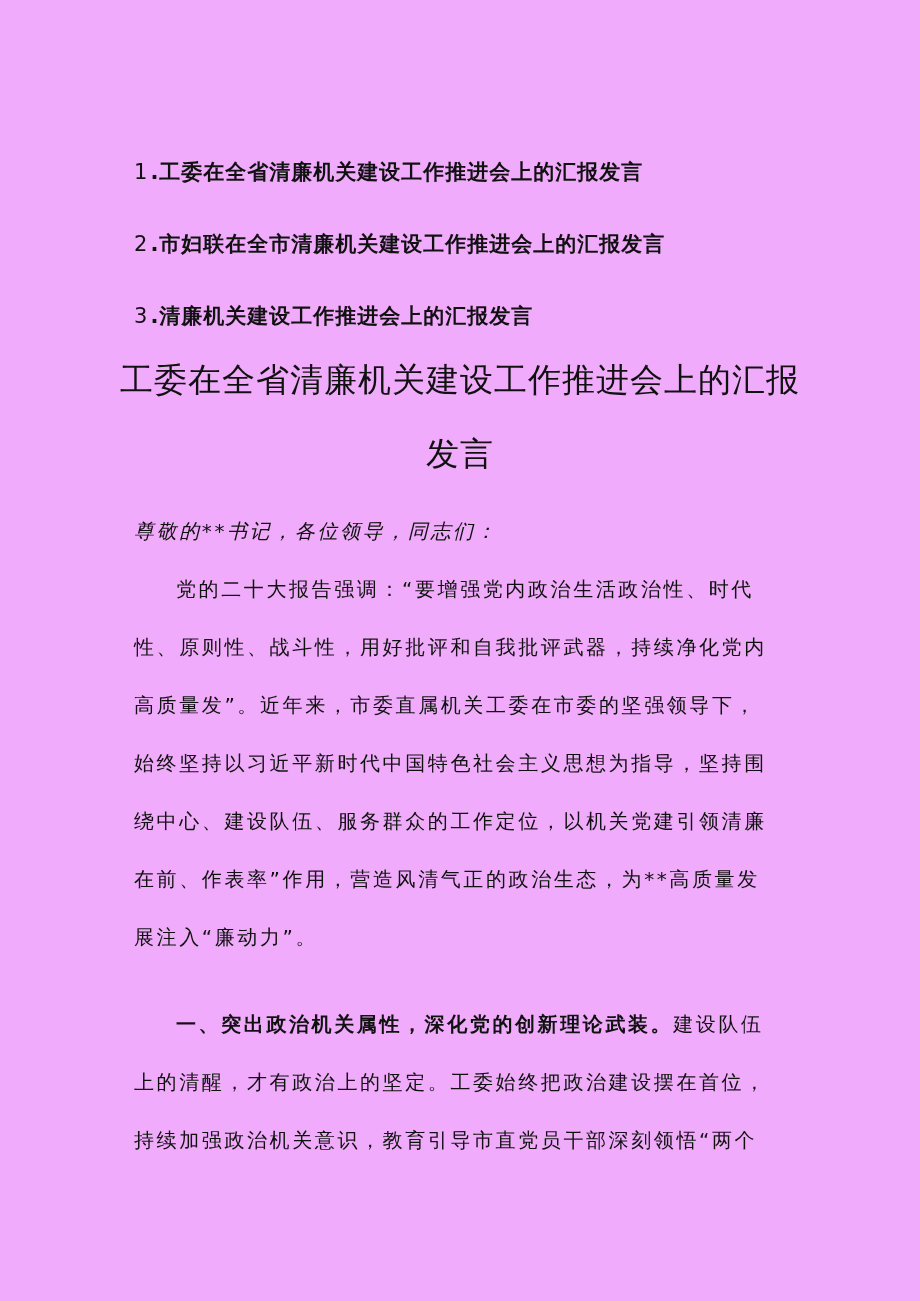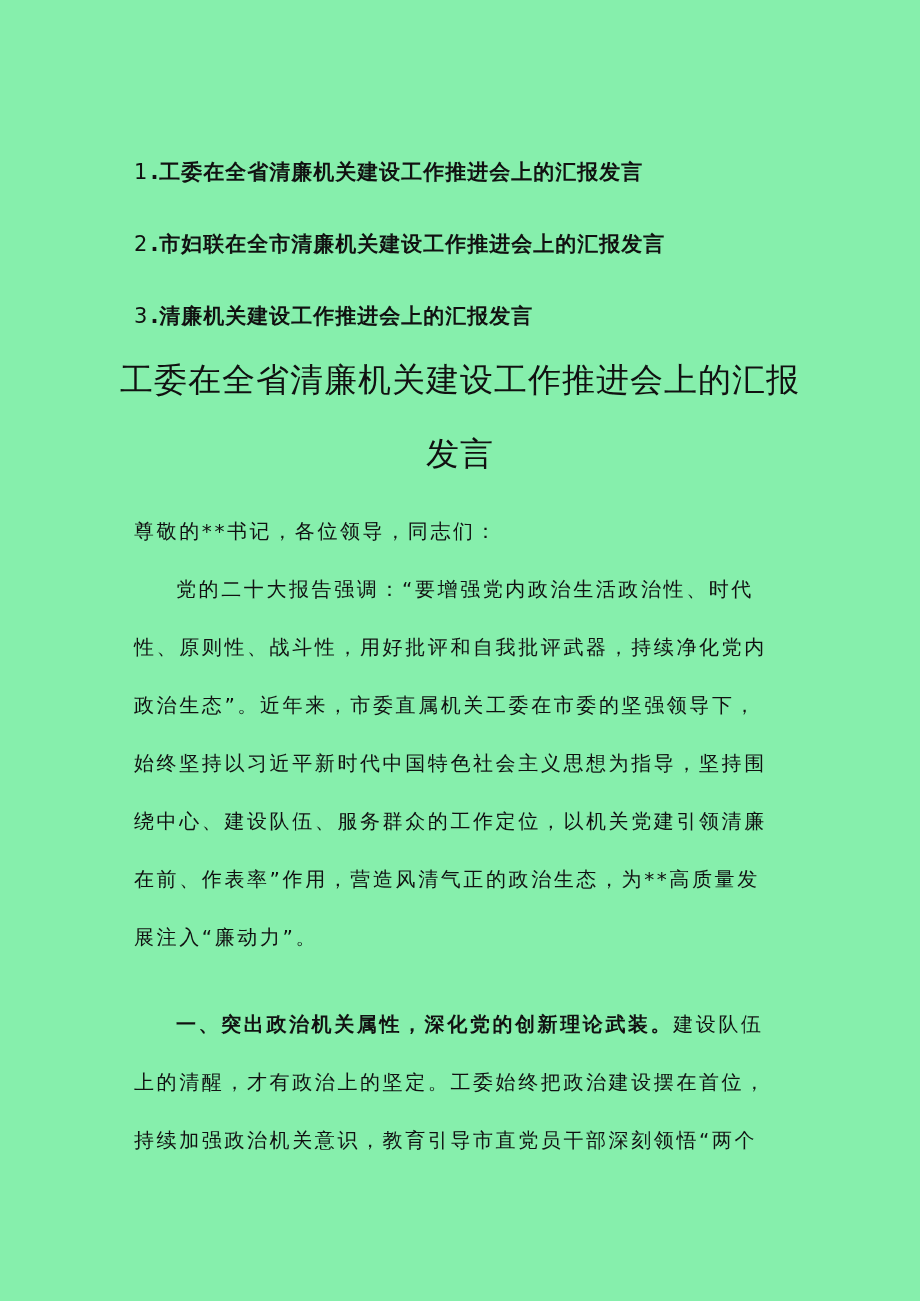--- a/index.html
+++ b/index.html
@@ -14,21 +14,21 @@
       overflow: hidden;
       font-family: "DejaVu Sans", "Liberation Sans", sans-serif;
       color: #111111;
     }
     .page {
       position: absolute;
       left: 0;
       top: 0;
       width: 920px;
       height: 1301px;
-      background: #86efac;
+      background: #f0abfc;
     }
     .toc {
       position: absolute;
       left: 134px;
       top: 136px;
       width: 680px;
     }
     .toc-item {
       font-size: 21px;
       line-height: 72px;
@@ -60,21 +60,21 @@
       width: 660px;
       font-size: 20px;
       letter-spacing: 2.6px;
       color: #111;
     }
     .line {
       height: 58px;
       line-height: 58px;
       white-space: nowrap;
     }
-    .salutation { top: 502px; }
+    .salutation { top: 502px; font-style: italic; }
     .para1 { top: 560px; }
     .para2 { top: 995px; }
     .indent { padding-left: 42px; }
     .bold { font-weight: bold; }
   </style>
 </head>
 <body>
 
 <div class="page">
 
@@ -93,21 +93,21 @@
   <div class="title l1">工委在全省清廉机关建设工作推进会上的汇报</div>
   <div class="title l2">发言</div>
 
   <div class="body-text salutation">
     <div class="line">尊敬的**书记，各位领导，同志们：</div>
   </div>
 
   <div class="body-text para1">
     <div class="line indent">党的二十大报告强调：“要增强党内政治生活政治性、时代</div>
     <div class="line">性、原则性、战斗性，用好批评和自我批评武器，持续净化党内</div>
-    <div class="line">政治生态”。近年来，市委直属机关工委在市委的坚强领导下，</div>
+    <div class="line">高质量发”。近年来，市委直属机关工委在市委的坚强领导下，</div>
     <div class="line">始终坚持以习近平新时代中国特色社会主义思想为指导，坚持围</div>
     <div class="line">绕中心、建设队伍、服务群众的工作定位，以机关党建引领清廉</div>
     <div class="line">在前、作表率”作用，营造风清气正的政治生态，为**高质量发</div>
     <div class="line">展注入“廉动力”。</div>
   </div>
 
   <div class="body-text para2">
     <div class="line indent">
       <span class="bold">一、突出政治机关属性，深化党的创新理论武装。</span><span>建设队伍</span>
     </div>

